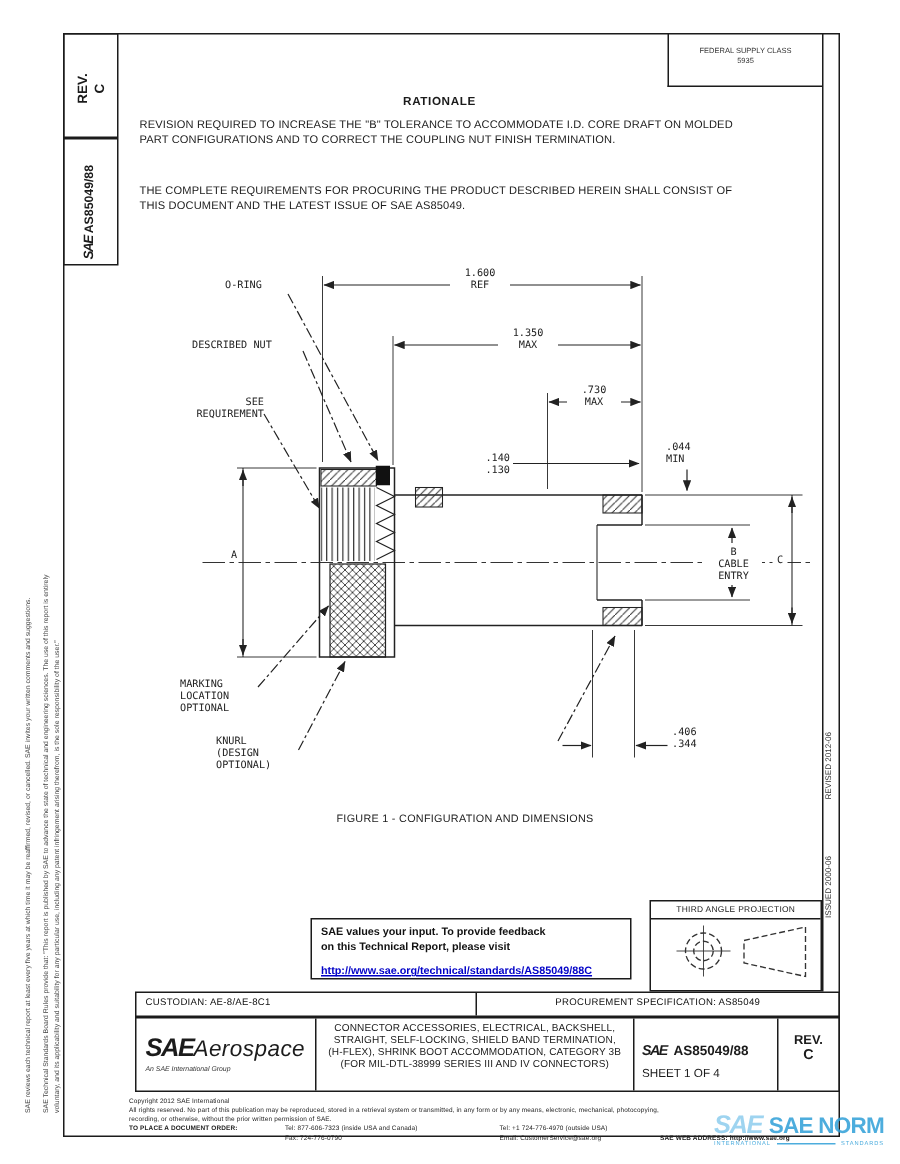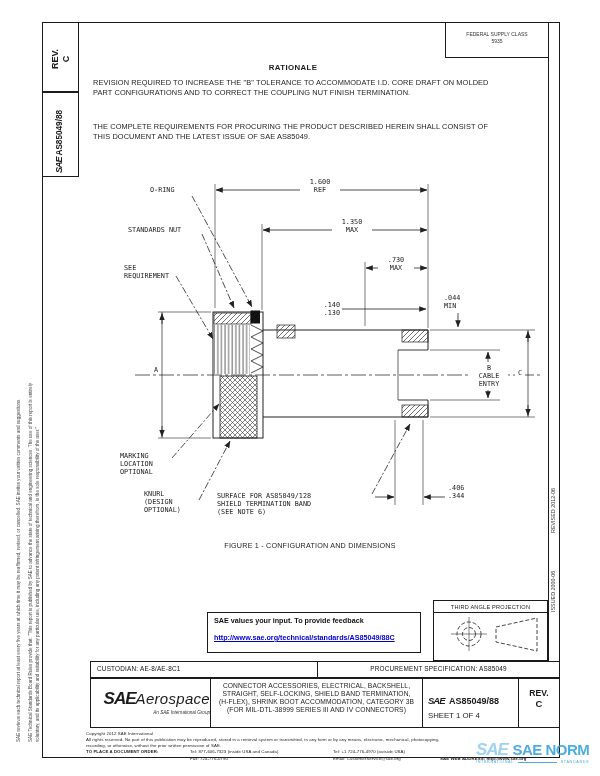--- a/index.html
+++ b/index.html
@@ -134,39 +134,34 @@
 
     <line x1="112" y1="26" x2="172" y2="137" stroke="#222" stroke-width="0.8" stroke-dasharray="7 2 2 2" marker-end="url(#arr)"></line>
     <line x1="122" y1="64" x2="154" y2="138" stroke="#222" stroke-width="0.8" stroke-dasharray="7 2 2 2" marker-end="url(#arr)"></line>
     <line x1="96" y1="106" x2="133" y2="169" stroke="#222" stroke-width="0.8" stroke-dasharray="7 2 2 2" marker-end="url(#arr)"></line>
     <line x1="92" y1="288" x2="139" y2="234" stroke="#222" stroke-width="0.8" stroke-dasharray="7 2 2 2" marker-end="url(#arr)"></line>
     <line x1="119" y1="330" x2="150" y2="271" stroke="#222" stroke-width="0.8" stroke-dasharray="7 2 2 2" marker-end="url(#arr)"></line>
     <line x1="292" y1="324" x2="330" y2="254" stroke="#222" stroke-width="0.8" stroke-dasharray="7 2 2 2" marker-end="url(#arr)"></line>
   </svg>
 
   <div class="abs figlabel" style="left:150px;top:186px;">O-RING</div>
-  <div class="abs figlabel" style="left:128px;top:226px;">STANDARDS NUT</div>
-  <div class="abs figlabel" style="left:124px;top:264px;width:52px;text-align:left;">
+  <div class="abs figlabel" style="left:128px;top:226px;">DESCRIBED NUT</div>
+  <div class="abs figlabel" style="left:124px;top:264px;width:52px;text-align:right;">
     <div>SEE</div>
     <div>REQUIREMENT</div>
   </div>
   <div class="abs figlabel" style="left:120px;top:452px;">
     <div>MARKING</div>
     <div>LOCATION</div>
     <div>OPTIONAL</div>
   </div>
   <div class="abs figlabel" style="left:144px;top:490px;">
     <div>KNURL</div>
     <div>(DESIGN</div>
     <div>OPTIONAL)</div>
-  </div>
-  <div class="abs figlabel" style="left:217px;top:492px;">
-    <div>SURFACE FOR AS85049/128</div>
-    <div>SHIELD TERMINATION BAND</div>
-    <div>(SEE NOTE 6)</div>
   </div>
 
   <div class="abs figlabel bg" style="left:300px;top:178px;width:40px;text-align:center;">
     <div>1.600</div>
     <div>REF</div>
   </div>
   <div class="abs figlabel bg" style="left:332px;top:218px;width:40px;text-align:center;">
     <div>1.350</div>
     <div>MAX</div>
   </div>
@@ -191,41 +186,42 @@
   <div class="abs figlabel bg" style="left:151px;top:366px;width:10px;text-align:center;">A</div>
   <div class="abs figlabel" style="left:448px;top:484px;">
     <div>.406</div>
     <div>.344</div>
   </div>
 
   <div class="abs" style="left:150px;top:541px;width:320px;text-align:center;font-size:7.2px;letter-spacing:0.2px;">FIGURE 1 - CONFIGURATION AND DIMENSIONS</div>
 
   <div class="abs frame" style="left:207px;top:612px;width:214px;height:41px;padding:3px 6px;">
     <div class="fb-line">SAE values your input. To provide feedback</div>
+    <div class="fb-line">on this Technical Report, please visit</div>
     <a href="#" class="fb-link" style="color:#0000c8;">http://www.sae.org/technical/standards/AS85049/88C</a>
   </div>
 
   <div class="abs frame" style="left:433px;top:600px;width:115px;height:61px;">
     <div style="border-bottom:1.2px solid #1b1b1b;text-align:center;font-size:5.6px;padding:3px 0 2px 0;letter-spacing:0.2px;">THIRD ANGLE PROJECTION</div>
     <svg width="113" height="42" viewBox="0 0 113 42">
       <line x1="17" y1="21" x2="53" y2="21" stroke="#333" stroke-width="0.6"></line>
       <line x1="35" y1="4" x2="35" y2="38" stroke="#333" stroke-width="0.6"></line>
       <circle cx="35" cy="21" r="12" fill="none" stroke="#333" stroke-width="0.9" stroke-dasharray="4 2"></circle>
       <circle cx="35" cy="21" r="6.5" fill="none" stroke="#333" stroke-width="0.9" stroke-dasharray="4 2"></circle>
       <path d="M62,14 L103,5 L103,38 L62,29 Z" fill="none" stroke="#333" stroke-width="0.9" stroke-dasharray="4 2"></path>
     </svg>
   </div>
 
   <div class="abs frame" style="left:90px;top:661px;width:470px;height:17px;display:flex;">
     <div class="cell-label" style="width:227px;border-right:1.2px solid #1b1b1b;padding:3px 0 0 6px;box-sizing:border-box;">CUSTODIAN:  AE-8/AE-8C1</div>
     <div class="cell-label" style="flex:1;text-align:center;padding-top:3px;">PROCUREMENT SPECIFICATION: AS85049</div>
   </div>
 
   <div class="abs frame" style="left:90px;top:678px;width:470px;height:50px;display:flex;">
-    <div style="width:120px;border-right:1.2px solid #1b1b1b;box-sizing:border-box;padding:10px 0 0 6px;text-align:right;">
+    <div style="width:120px;border-right:1.2px solid #1b1b1b;box-sizing:border-box;padding:10px 0 0 6px;">
       <div style="white-space:nowrap;">
         <span class="logo-sae" style="font-size:17px;">SAE</span><span style="font-style:italic;font-size:15px;letter-spacing:0.3px;">Aerospace</span>
       </div>
       <div style="font-style:italic;font-size:4.6px;color:#333;margin-top:1px;">An SAE International Group</div>
     </div>
     <div style="width:212px;border-right:1.2px solid #1b1b1b;box-sizing:border-box;text-align:center;padding-top:2px;">
       <div class="tb-desc" style="margin-top:1px;">
         <div>CONNECTOR ACCESSORIES, ELECTRICAL, BACKSHELL,</div>
         <div>STRAIGHT, SELF-LOCKING, SHIELD BAND TERMINATION,</div>
         <div>(H-FLEX), SHRINK BOOT ACCOMMODATION, CATEGORY 3B</div>

